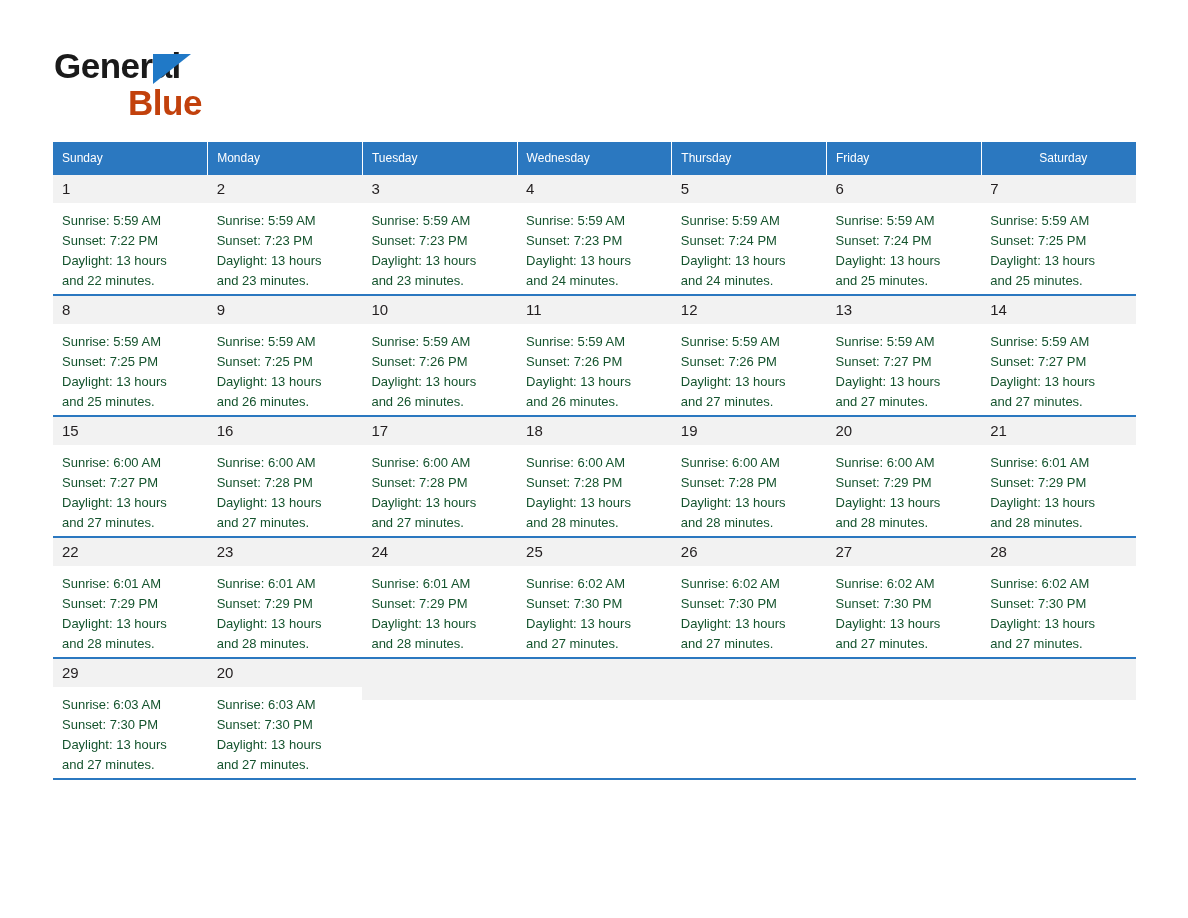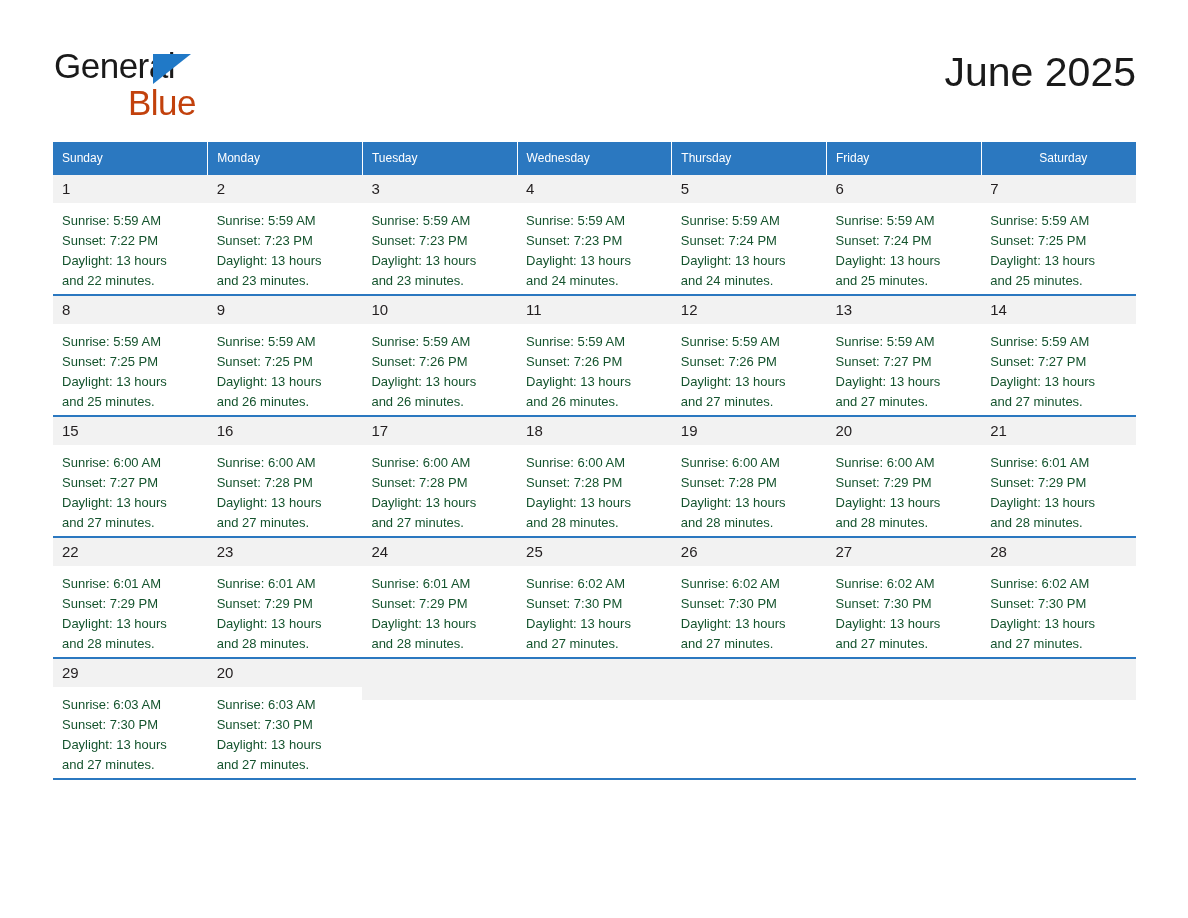--- a/index.html
+++ b/index.html
@@ -21,20 +21,21 @@
     box-sizing: border-box;
     padding: 0;
   }
   
   .header {
     display: flex;
     align-items: flex-start;
     justify-content: space-between;
     padding: 48px 52px 0 54px;
     box-sizing: border-box;
+    font-weight: bold;
   }
   .logo {
     position: relative;
     line-height: 1;
     user-select: none;
   }
   .logo-general {
     font-size: 35px;
     color: #1a1a1a;
     letter-spacing: -0.5px;
@@ -127,21 +128,20 @@
 
 <div class="page">
 
   <div class="header">
     <div class="logo">
       <span class="logo-general">General</span>
       <span class="logo-triangle"></span>
       <span class="logo-blue">Blue</span>
     </div>
     <div class="title-block">
-      <div class="month-title">June 2025</div>
     </div>
   </div>
 
   <table class="calendar">
     <thead>
       <tr>
         <th>Sunday</th>
         <th>Monday</th>
         <th>Tuesday</th>
         <th>Wednesday</th>

